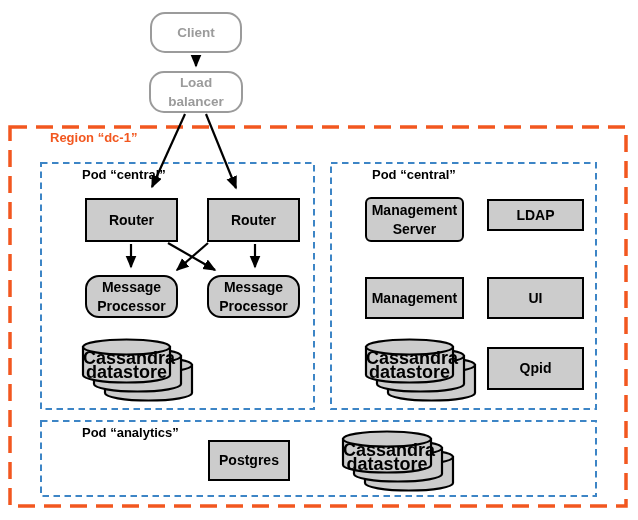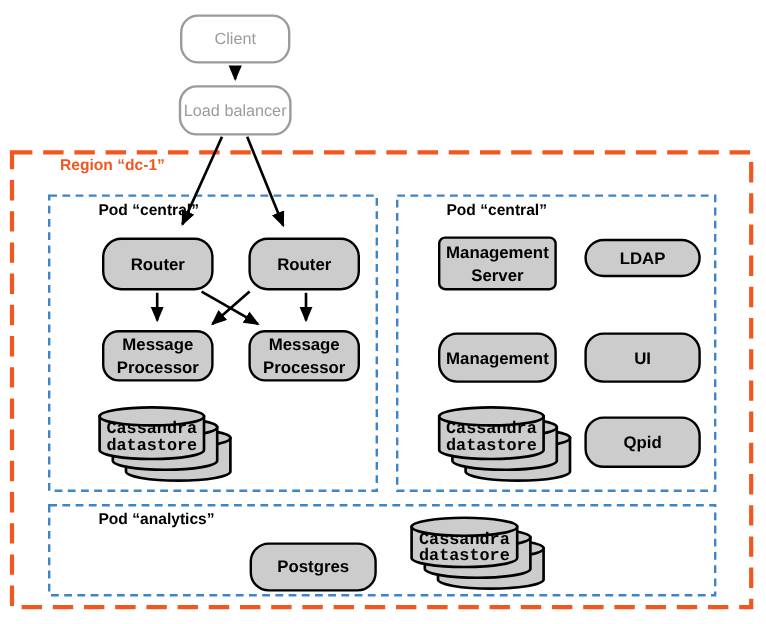--- a/index.html
+++ b/index.html
@@ -13,38 +13,38 @@
   }
   html,body{margin:0;padding:0;background:#fff;}
   .canvas{
     position:relative;width:638px;height:520px;background:#ffffff;
     font-family:"Liberation Sans","DejaVu Sans",sans-serif;overflow:hidden;
   }
   .overlay{position:absolute;left:0;top:0;z-index:5;pointer-events:none;}
   .node{
     position:absolute;box-sizing:border-box;z-index:10;
     background:var(--node-fill);border:2.5px solid var(--node-border);
-    border-radius:16px;display:flex;flex-direction:column;
+    border-radius:0;display:flex;flex-direction:column;
     align-items:center;justify-content:center;text-align:center;
     font-weight:bold;font-size:14px;line-height:19px;color:#000;
   }
   .ext{
     background:#ffffff;border:2px solid var(--external-border);
     color:var(--external-text);border-radius:15px;
-    font-weight:400;font-size:13.5px;
+    font-weight:700;font-size:13.5px;
   }
   .zone-label{
     position:absolute;z-index:12;font-weight:bold;font-size:13px;color:#000;
     white-space:nowrap;
     padding-left:34px;
   }
   .region-label{color:var(--region-border);}
   .cyl-label{
     position:absolute;z-index:11;text-align:center;font-weight:bold;
-    font-size:14px;line-height:14px;color:#000;font-family:Liberation Mono, monospace;
+    font-size:18px;line-height:14px;color:#000;
   }
 </style>
 </head>
 <body>
 
 <div class="canvas">
 
   <svg class="overlay" width="638" height="520" viewBox="0 0 638 520">
     <defs>
       <marker id="ah" markerUnits="userSpaceOnUse" markerWidth="14" markerHeight="12" refX="11.5" refY="5.5" orient="auto">
@@ -140,21 +140,21 @@
     <span>UI</span>
   </div>
   <div class="cyl-label" style="left:366px;top:351px;width:87px">
     <div>Cassandra</div>
     <div>datastore</div>
   </div>
   <div class="node" style="left:487px;top:347px;width:97px;height:43px">
     <span>Qpid</span>
   </div>
 
-  <div class="node" style="left:208px;top:452px;width:106px;height:41px">
+  <div class="node" style="left:208px;top:440px;width:82px;height:41px">
     <span>Postgres</span>
   </div>
   <div class="cyl-label" style="left:343px;top:443px;width:88px">
     <div>Cassandra</div>
     <div>datastore</div>
   </div>
 
 </div>
 
 </body></html>

